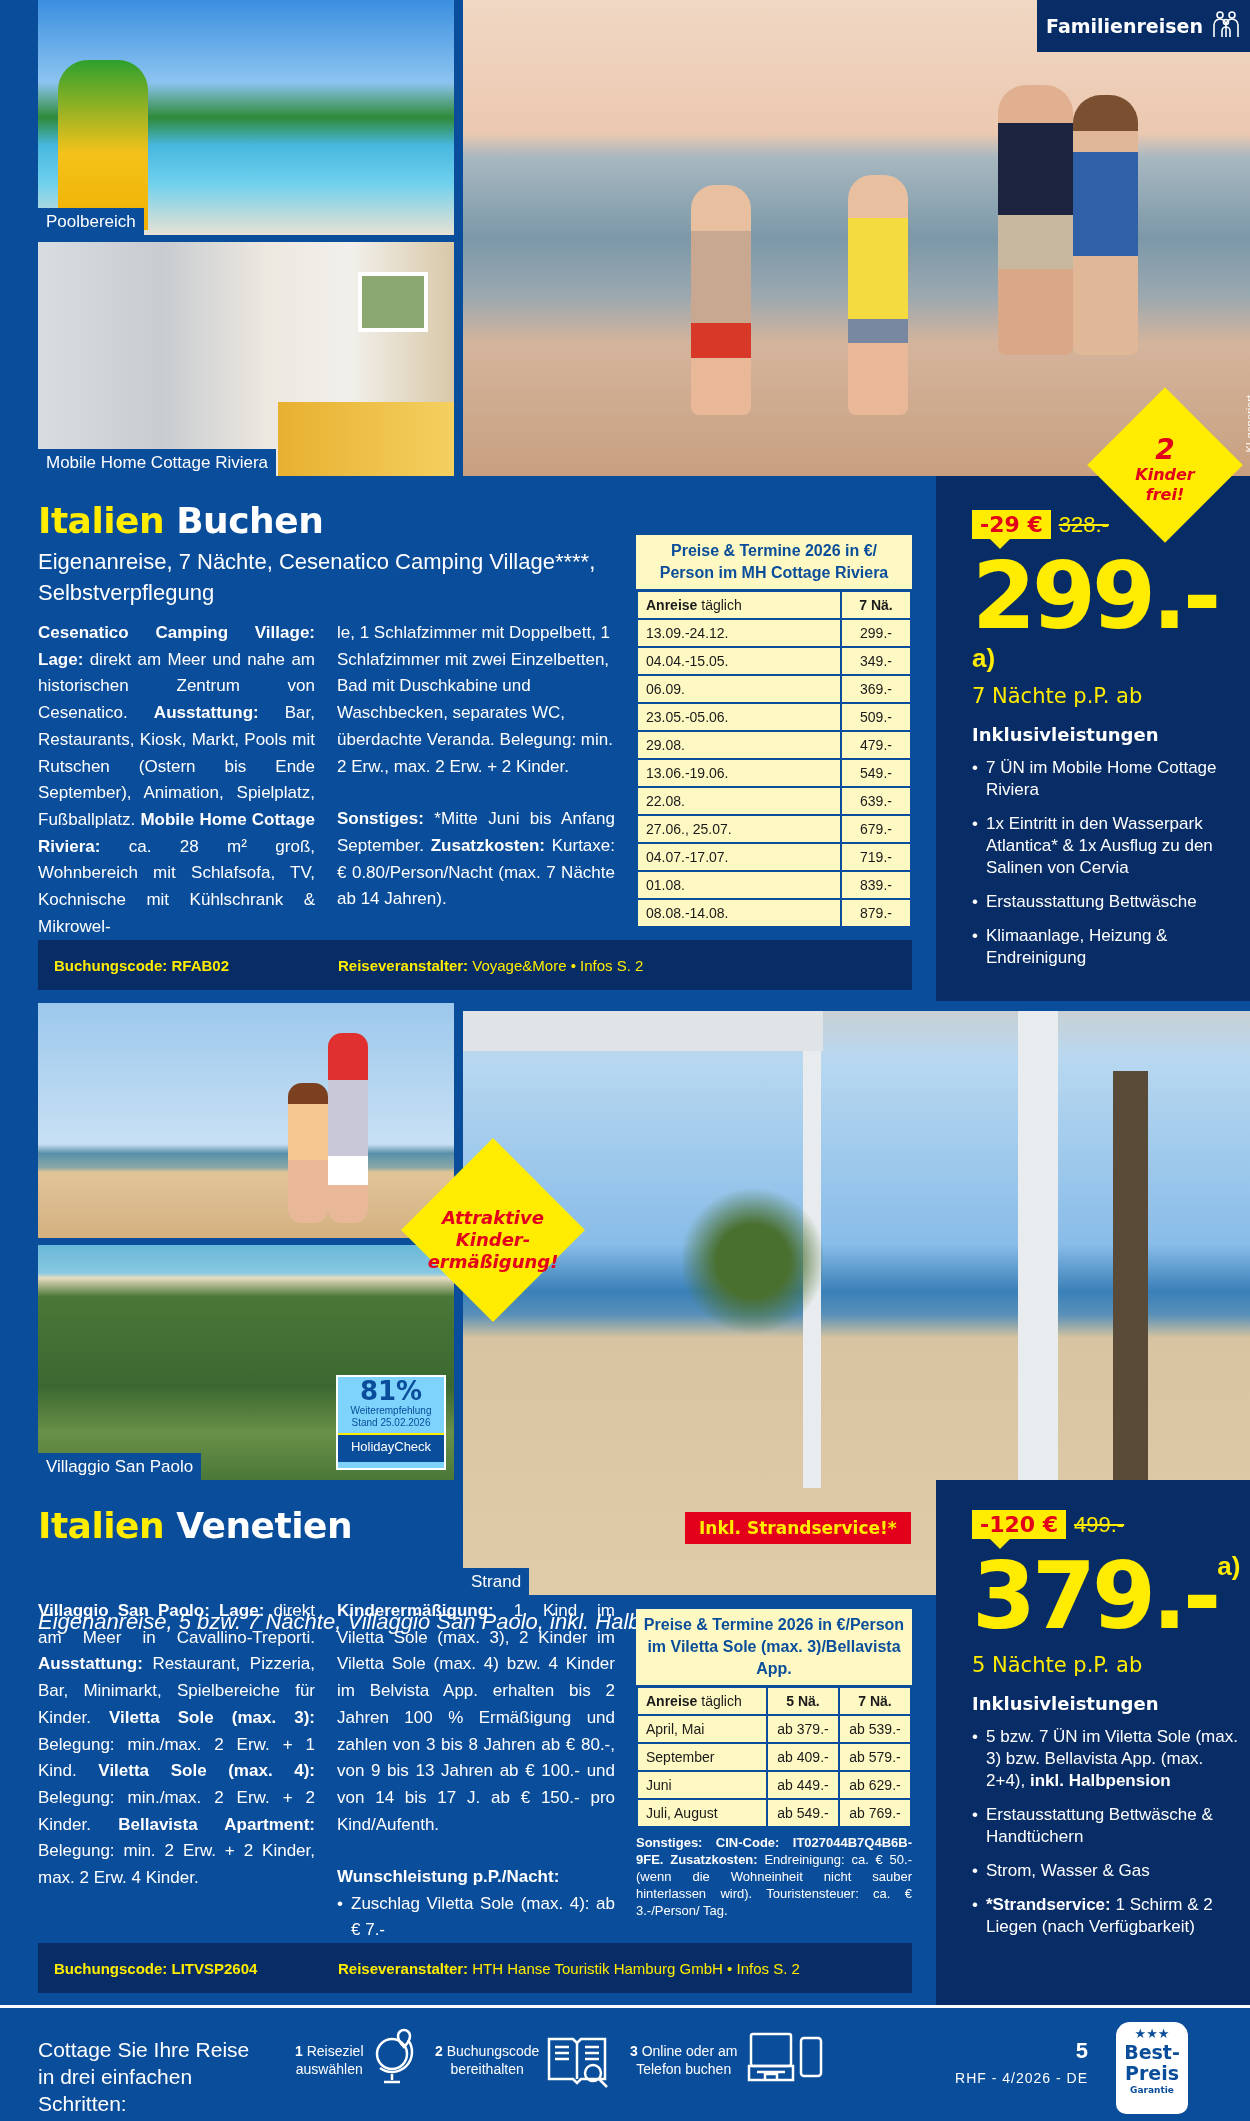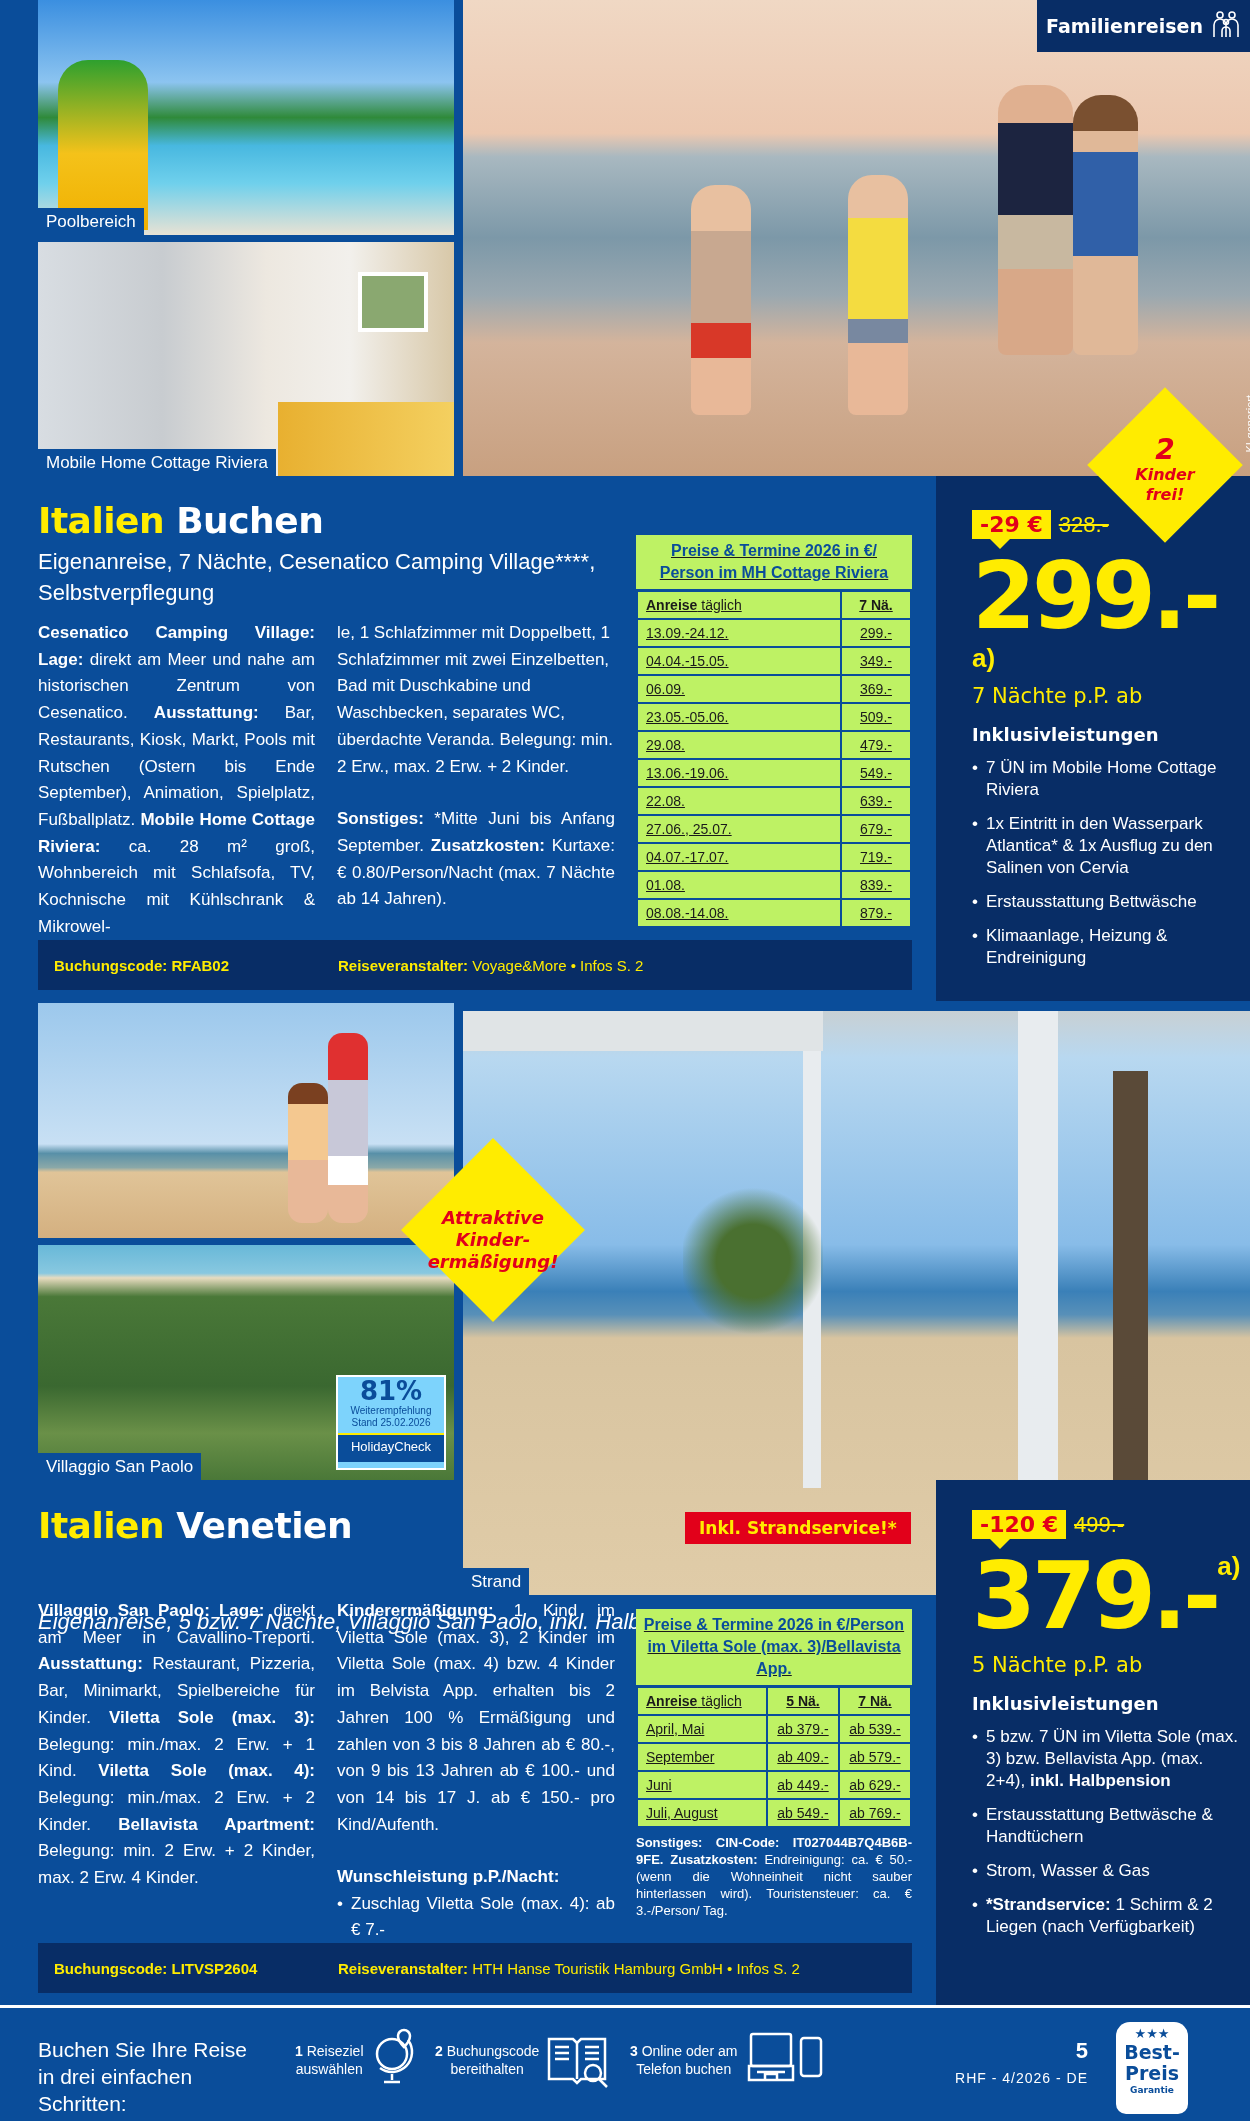--- a/index.html
+++ b/index.html
@@ -6,21 +6,21 @@
   body { width: 1250px; height: 2121px; background: #0a4d9a; font-family: "Liberation Sans", sans-serif; color: #fff; position: relative; overflow: hidden; }
   .abs { position: absolute; }
   .photo { position: absolute; overflow: hidden; }
   .caption { position: absolute; left: 0; bottom: 0; background: #0a4d9a; color: #fff; font-size: 17px; padding: 4px 8px 3px 8px; }
   .dark-panel { background: #082d66; }
   .title { font-family: "DejaVu Sans", sans-serif; font-weight: bold; font-size: 36px; letter-spacing: -0.5px; }
   .title .y { color: #ffec00; }
   .sub { font-size: 22px; line-height: 31px; }
   .body { font-size: 17px; line-height: 26.7px; text-align: justify; }
   .body b { font-weight: bold; }
-  table.pt { border-collapse: collapse; background: #bef264; color: #1a1a1a; font-size: 14px; width: 100%; text-decoration: underline; }
+  table.pt { border-collapse: collapse; background: #fef9c3; color: #1a1a1a; font-size: 14px; width: 100%; }
   table.pt th.head { color: #0a4d9a; font-size: 16px; font-weight: bold; padding: 5px 6px; text-align: center; line-height: 22px; border-bottom: 3px solid #0a4d9a; }
   table.pt td { border: 2px solid #0a4d9a; padding: 3px 8px; height: 28px; }
   table.pt td.r { text-align: center; }
   .bookbar { position: absolute; height: 50px; background: #082d66; font-size: 15px; color: #ffec00; display: flex; align-items: center; }
   .bookbar b { font-weight: bold; }
   .diamond { position: absolute; width: 150px; height: 150px; background: #ffec00; transform: rotate(45deg); }
   .diamond-text { position: absolute; color: #e2001a; font-weight: bold; font-style: italic; text-align: center; font-family: "DejaVu Sans", sans-serif; }
   .badge-red { background: #ffec00; color: #e2001a; font-weight: bold; font-size: 22px; padding: 2px 8px; display: inline-block; position: relative; font-family: "DejaVu Sans", sans-serif; }
   .badge-red::after { content: ""; position: absolute; left: 18px; bottom: -10px; border-left: 10px solid transparent; border-right: 10px solid transparent; border-top: 10px solid #ffec00; }
   .strike { color: #ffec00; font-size: 22px; text-decoration: line-through; margin-left: 8px; }
@@ -266,21 +266,21 @@
   <div class="inkl-h" style="margin-top:16px;">Inklusivleistungen</div>
   <ul class="inkl">
     <li><span>5 bzw. 7 ÜN im Viletta Sole (max. 3) bzw. Bellavista App. (max. 2+4), </span><b>inkl. Halbpension</b></li>
     <li><span>Erstausstattung Bettwäsche &amp; Handtüchern</span></li>
     <li><span>Strom, Wasser &amp; Gas</span></li>
     <li><b>*Strandservice:</b><span> 1 Schirm &amp; 2 Liegen (nach Verfügbarkeit)</span></li>
   </ul>
 </div>
 
 <div class="footer">
-  <div class="abs" style="left:38px;top:28px;width:230px;font-size:21px;line-height:27px;">Buchen Sie Ihre Reise in drei einfachen Schritten:</div>
+  <div class="abs" style="left:38px;top:28px;width:230px;font-size:21px;line-height:27px;">Cottage Sie Ihre Reise in drei einfachen Schritten:</div>
 
   <div class="step" style="left:295px;top:34px;">
     <div><b>1</b> <span>Reiseziel</span></div>
     <div>auswählen</div>
   </div>
   <span class="abs" style="left:372px;top:20px;">
     <svg width="44" height="60" viewBox="0 0 44 60" fill="none" stroke="#fff" stroke-width="2.5">
         <circle cx="20" cy="26" r="15"></circle>
         <path d="M8 40a20 20 0 0 0 28-28M20 46v6M12 54h16"></path>
         <path d="M32 2a6 6 0 0 1 6 6c0 5-6 11-6 11s-6-6-6-11a6 6 0 0 1 6-6z"></path>

